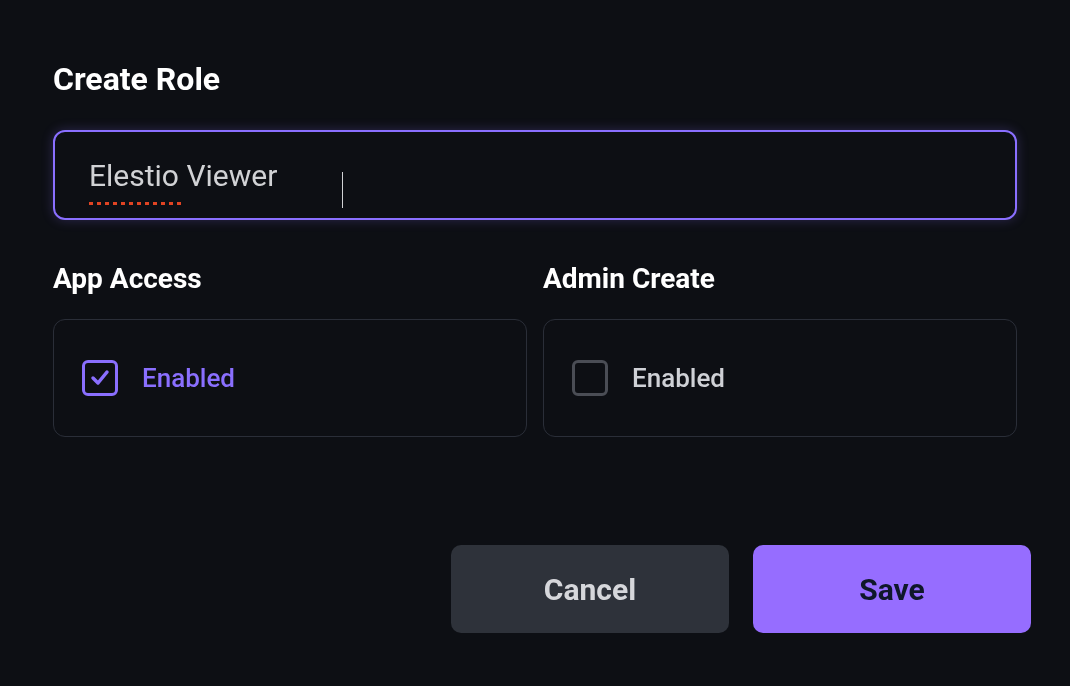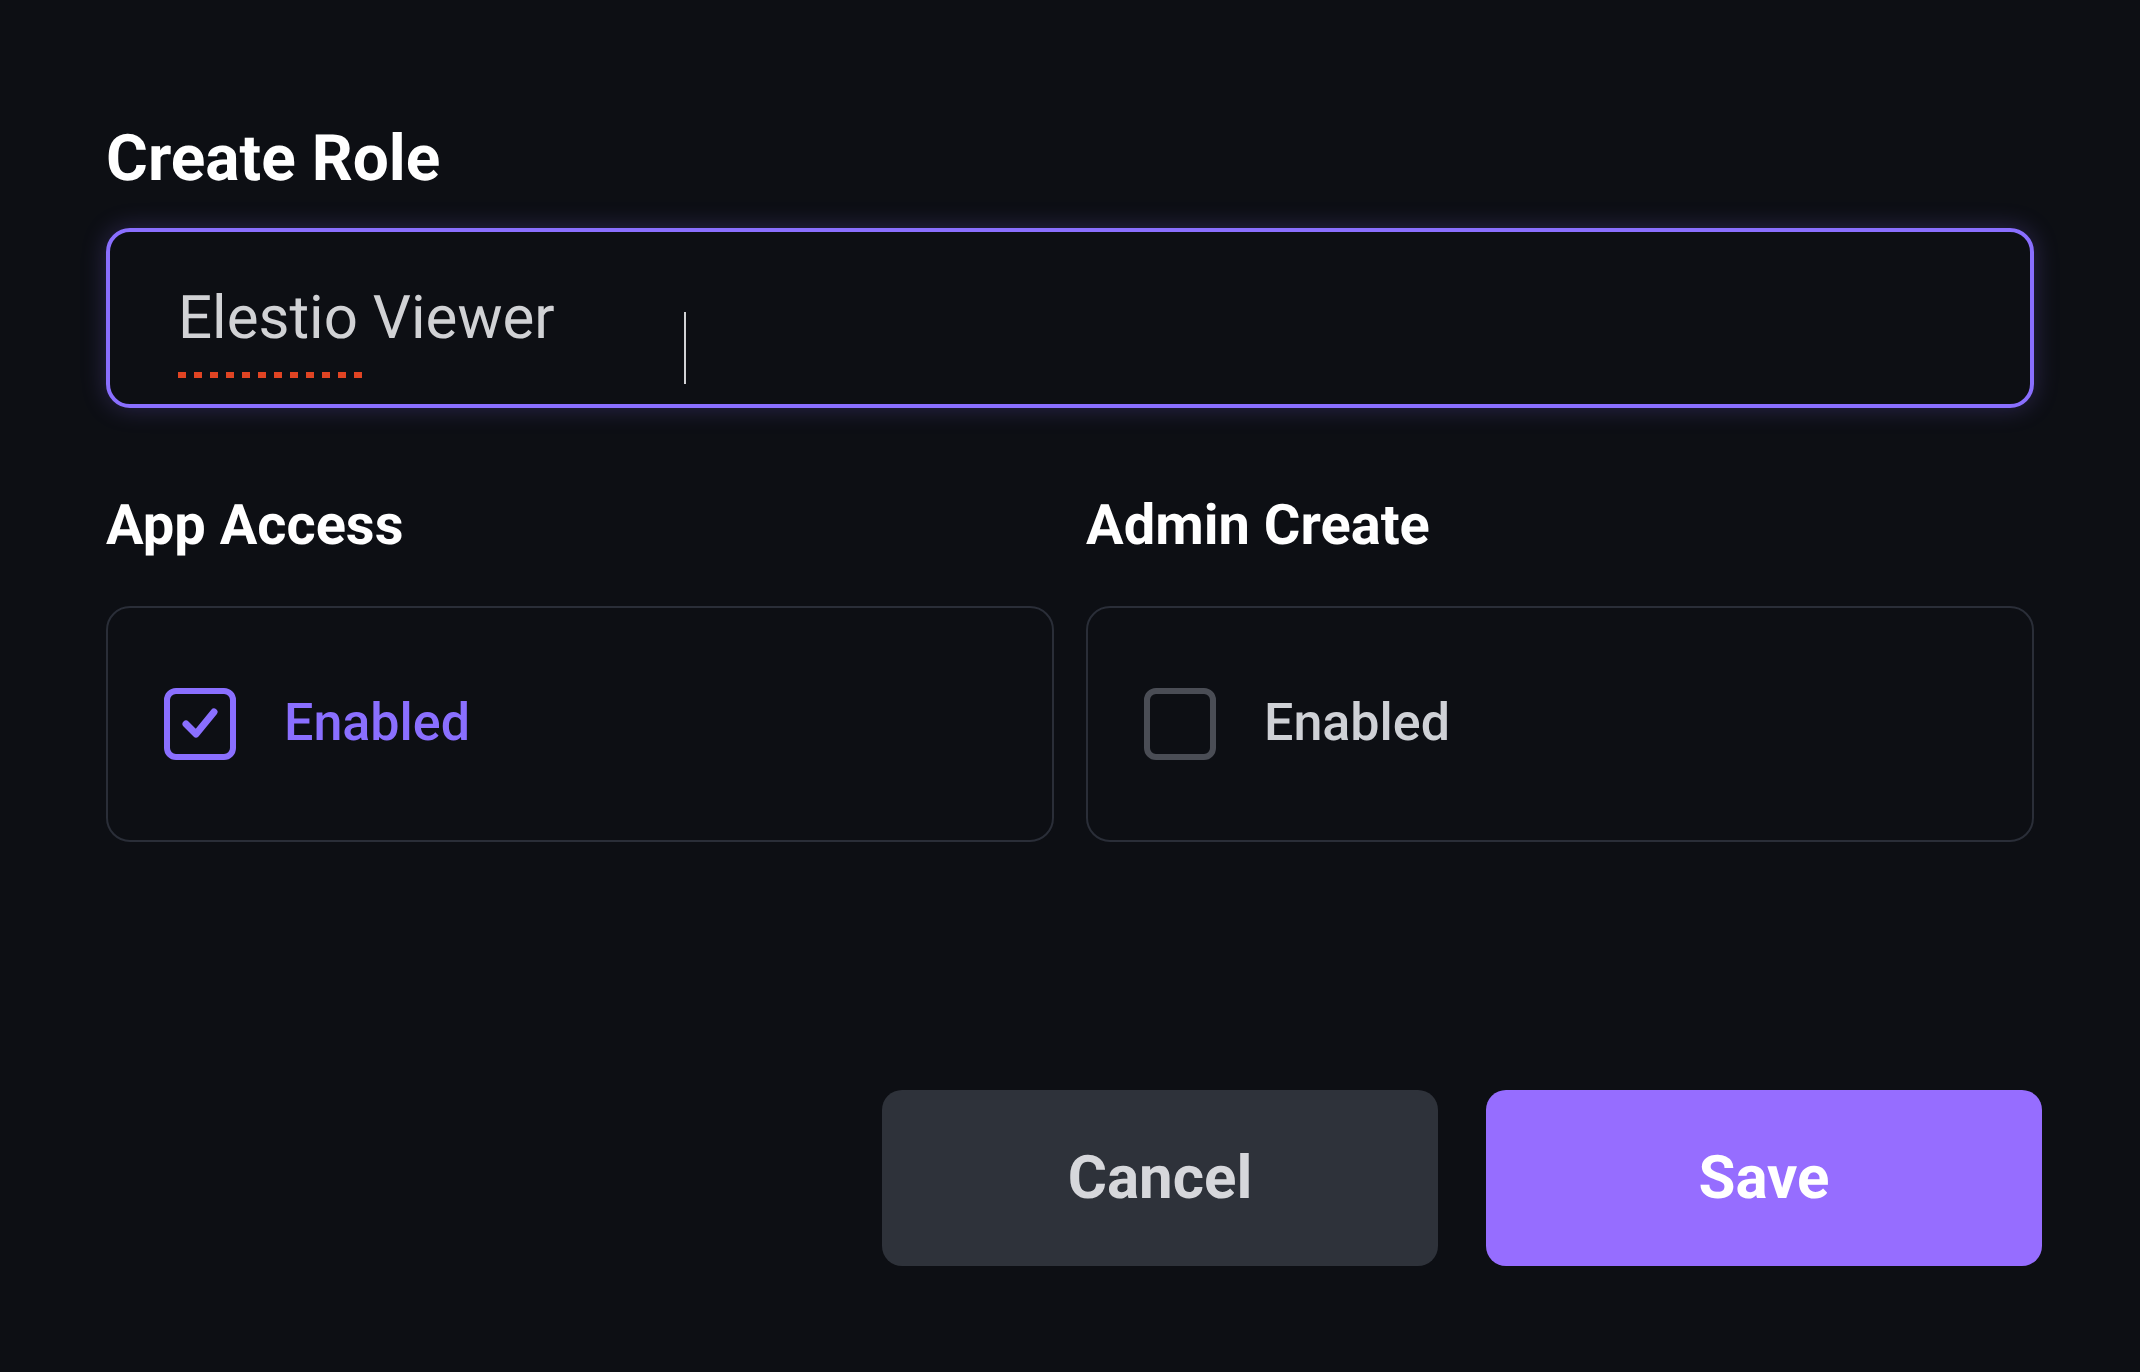--- a/index.html
+++ b/index.html
@@ -14,21 +14,21 @@
       width: 1070px;
       height: 686px;
       padding: 60px 53px 53px 53px;
       position: relative;
     }
     
     .title {
       color: #ffffff;
       font-size: 32px;
       font-weight: 700;
-      margin-bottom: 16px;
+      margin-bottom: 32px;
     }
     
     .input-wrapper {
       position: relative;
       margin-bottom: 42px;
     }
     
     .role-input {
       width: 100%;
       height: 90px;
@@ -129,21 +129,21 @@
       color: #8a6fff;
     }
     
     .checkbox-label.inactive {
       color: #cfd1d6;
     }
     
     .button-row {
       position: absolute;
       bottom: 53px;
-      right: 49px;
+      right: 39px;
       display: flex;
       gap: 24px;
     }
     
     .btn {
       width: 278px;
       height: 88px;
       border-radius: 10px;
       border: none;
       font-size: 30px;
@@ -152,21 +152,21 @@
       font-family: inherit;
     }
     
     .btn-cancel {
       background: #2e323a;
       color: #d6d7db;
     }
     
     .btn-save {
       background: #966dff;
-      color: #ffffff;
+      color: #0f172a;
     }
   </style>
 </head>
 <body>
 
 <h1 class="title">Create Role</h1>
 
 <div class="input-wrapper">
   <input type="text" class="role-input" value="Elestio Viewer" style="">
   <div class="spellcheck-underline"></div>

